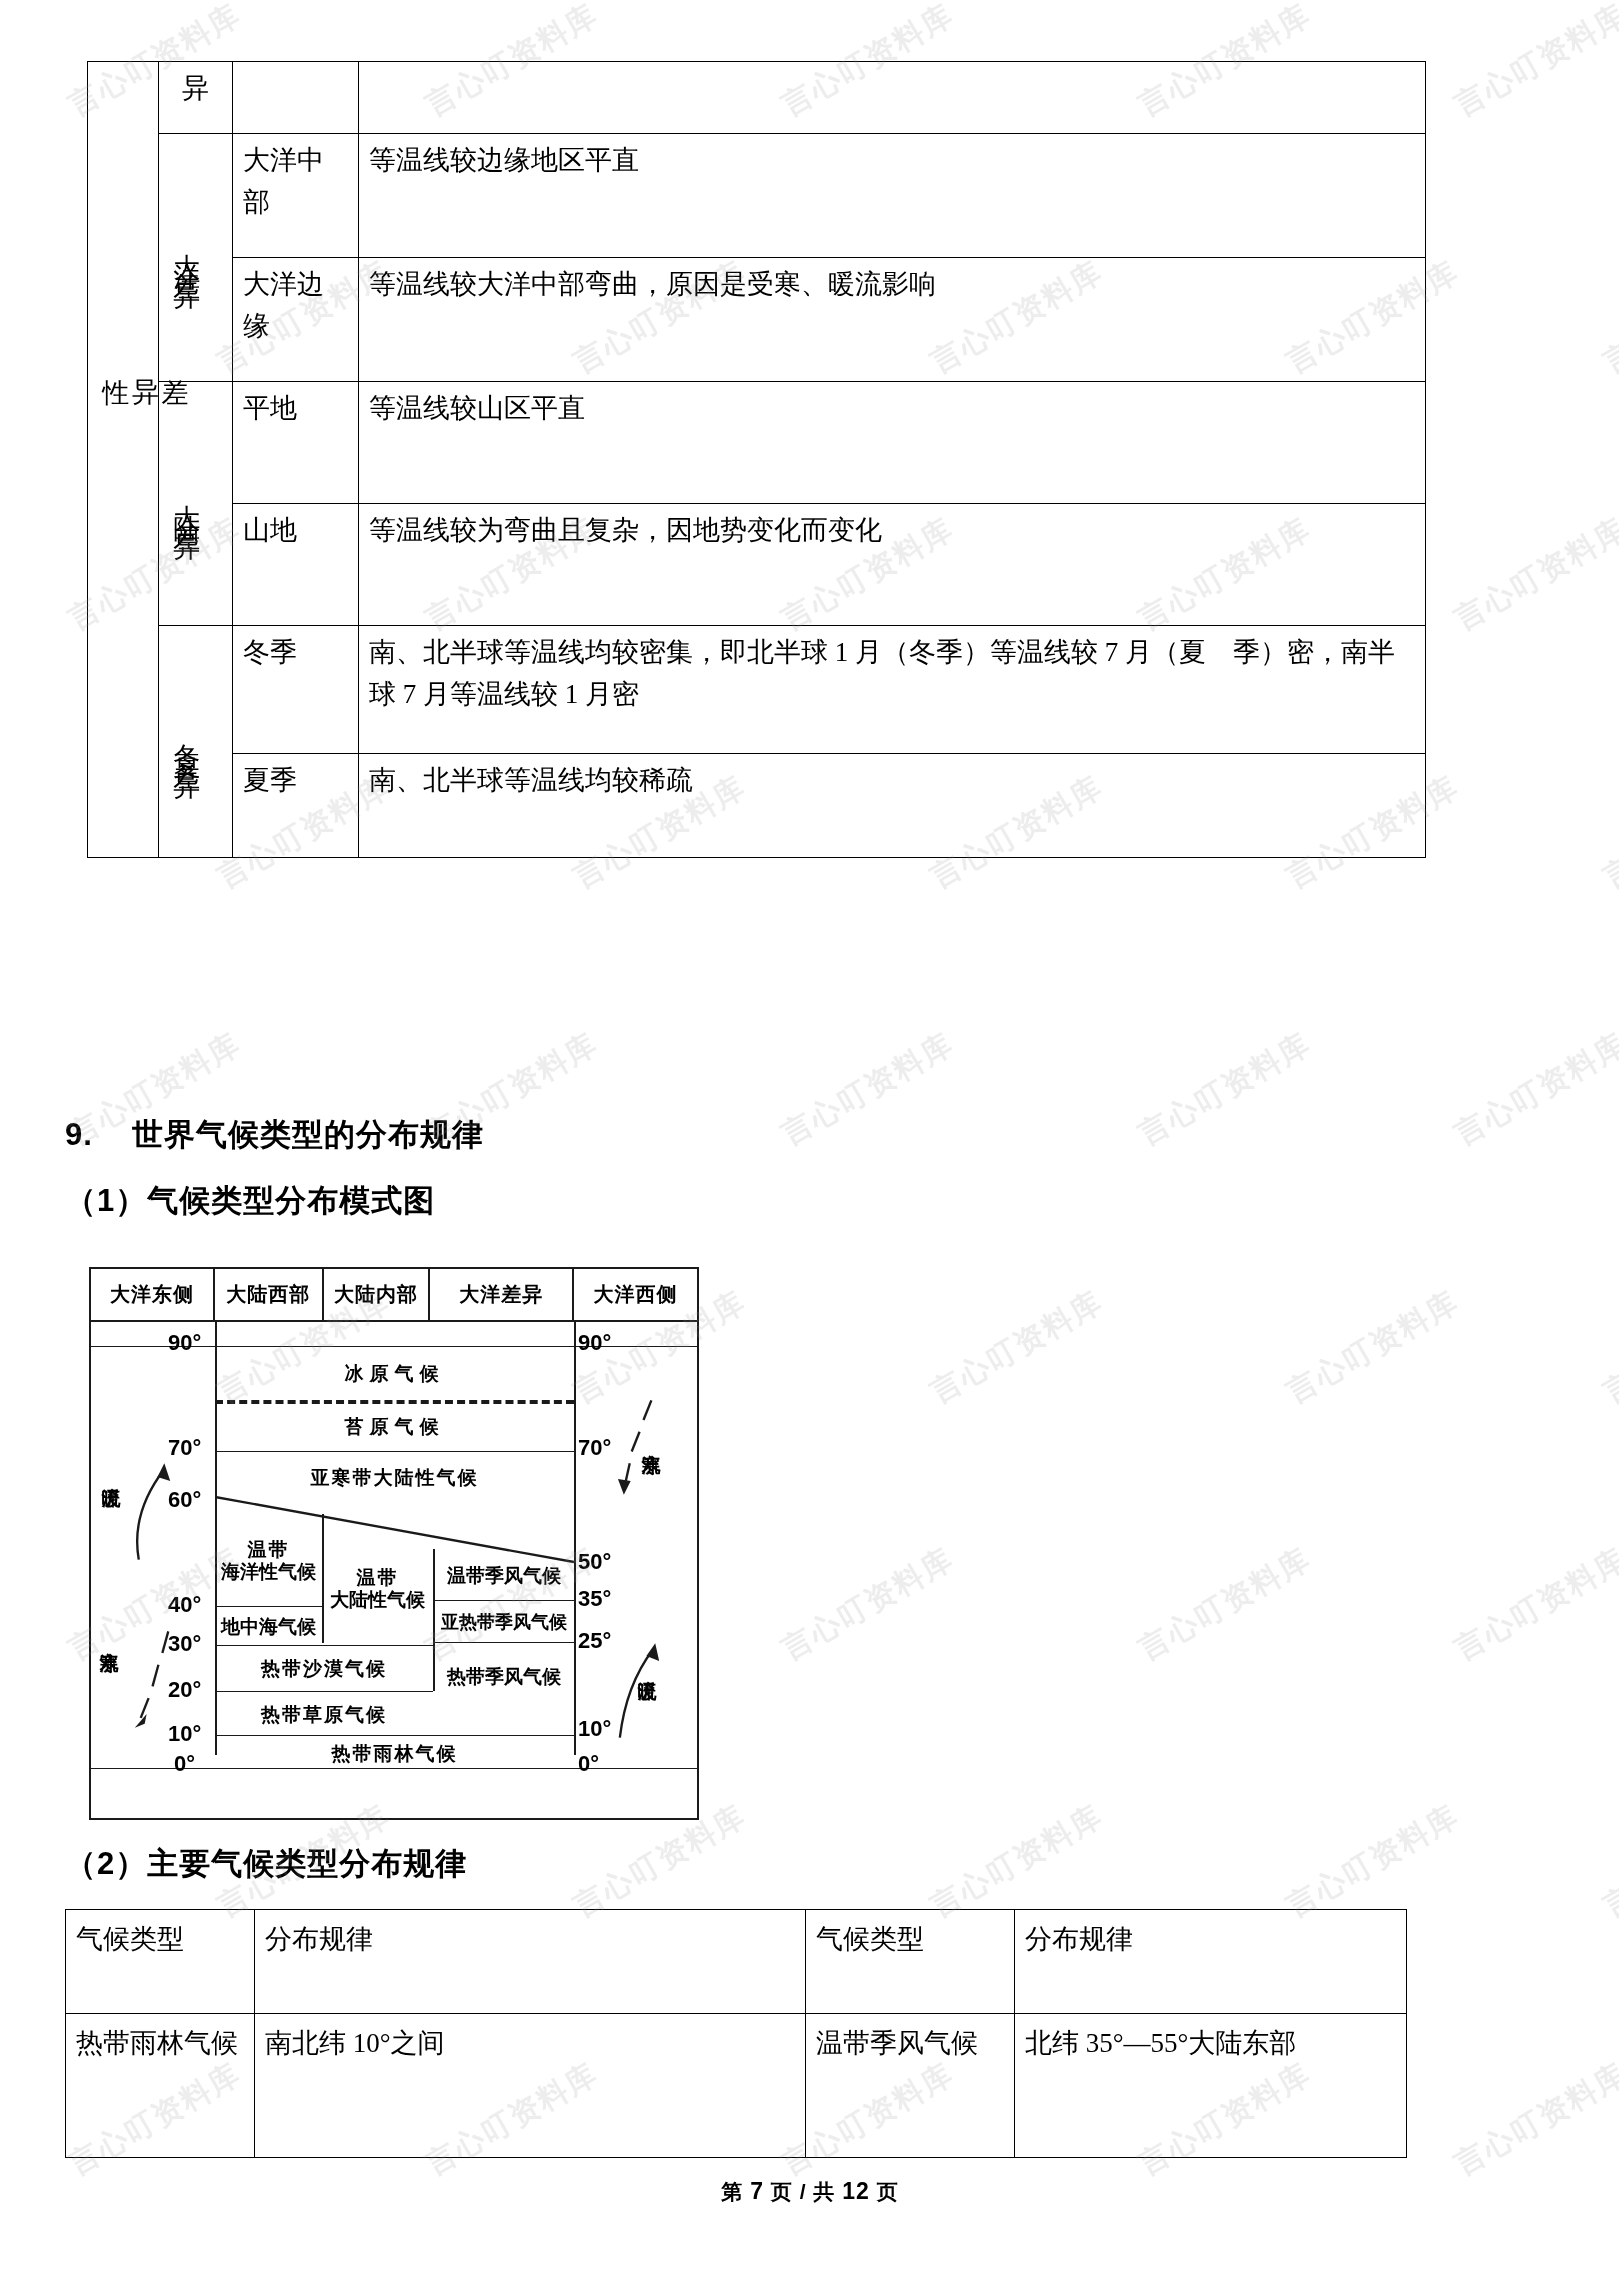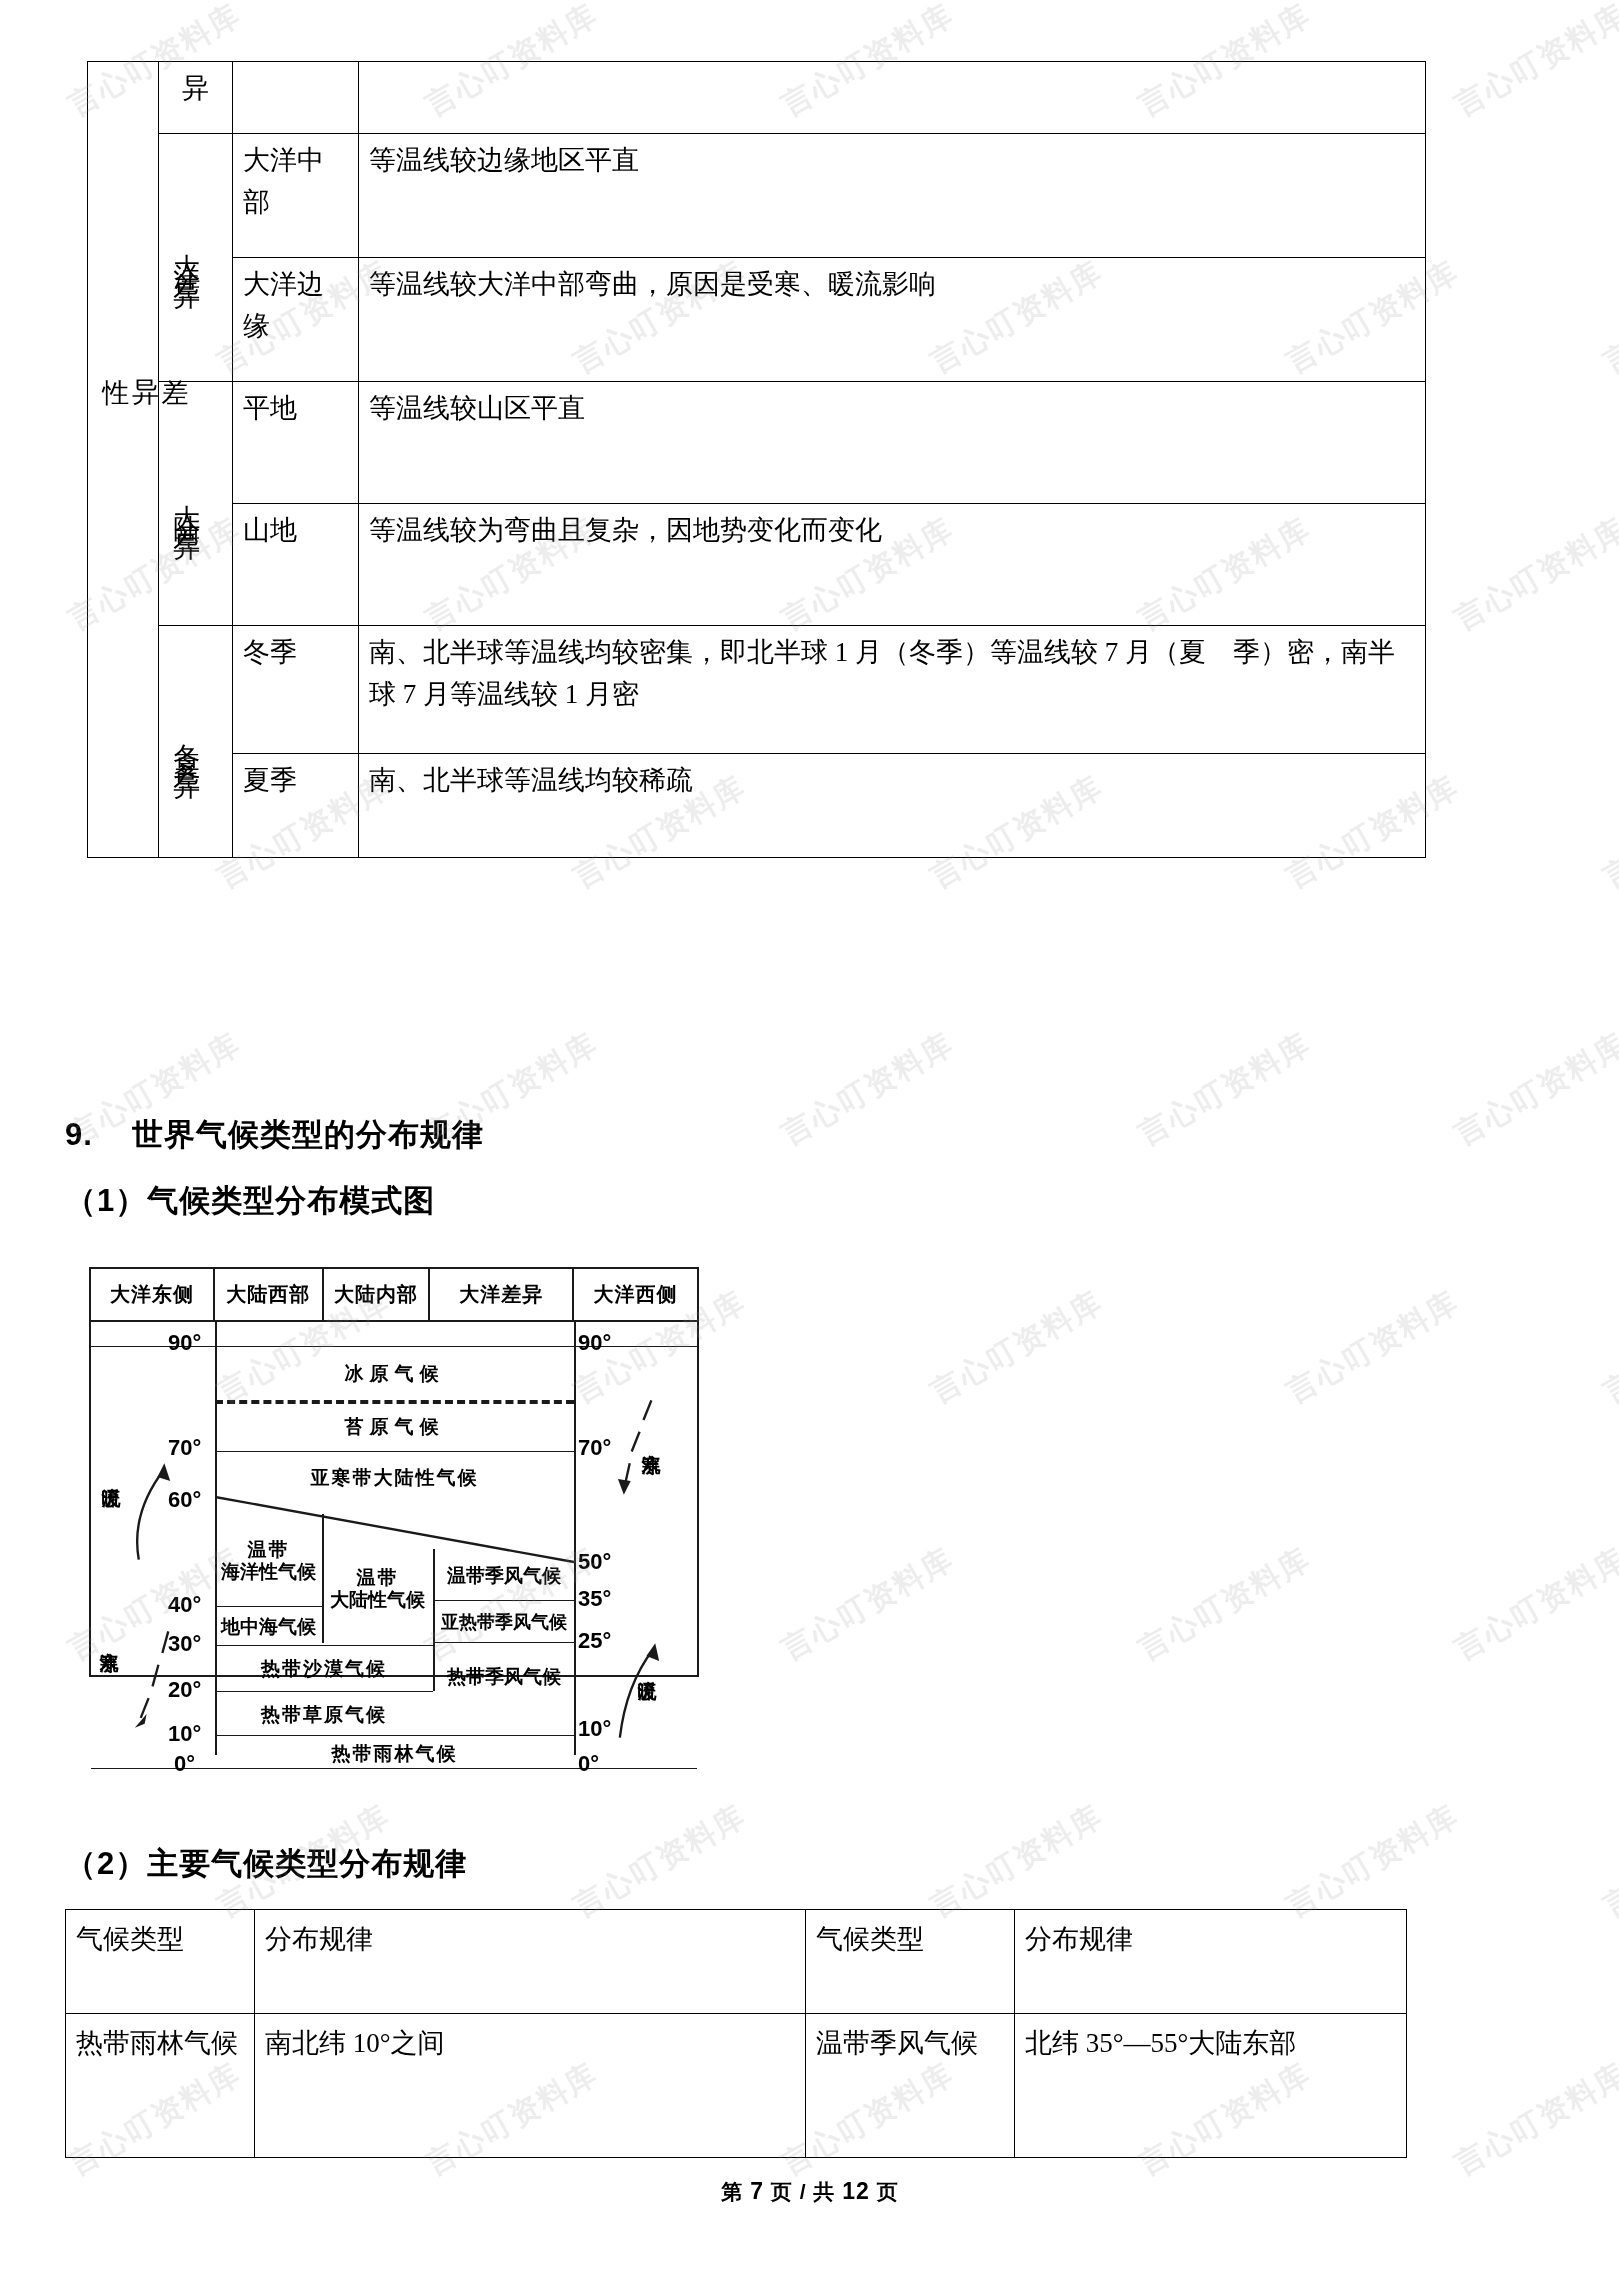--- a/index.html
+++ b/index.html
@@ -61,21 +61,21 @@
     letter-spacing:1px;
   }
   #heading-9{left:65px;top:1114px;}
   #heading-9 .num{display:inline-block;width:67px;}
   #heading-1{left:65px;top:1180px;}
   #heading-2{left:65px;top:1843px;}
 
   
   #diagram{
     position:absolute;left:89px;top:1267px;
-    width:610px;height:410px;
+    width:610px;height:553px;
     border:2.5px solid #1a1a1a;
     box-sizing:border-box;
     font-family:"Liberation Sans","DejaVu Sans",sans-serif;
     background:transparent;
     padding-left:32px;
   }
   #diagram .hdr{
     position:absolute;left:0;top:0;width:100%;height:53px;
     border-bottom:2px solid #1a1a1a;box-sizing:border-box;
     display:flex;

